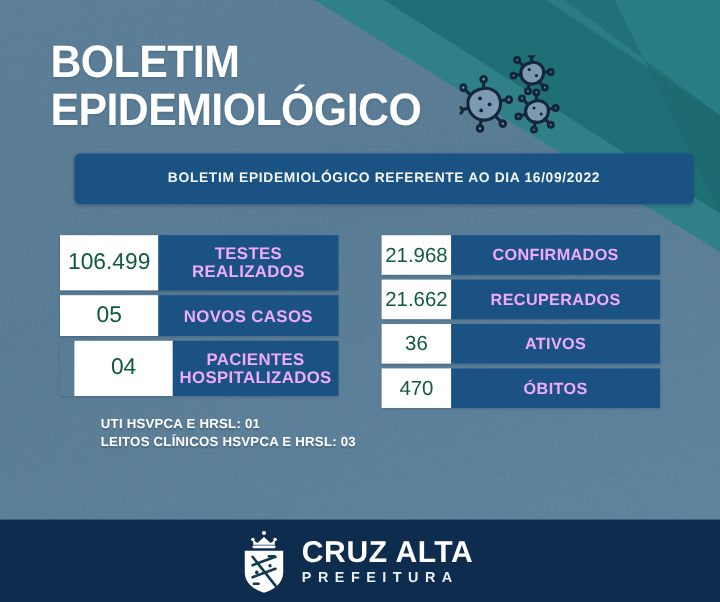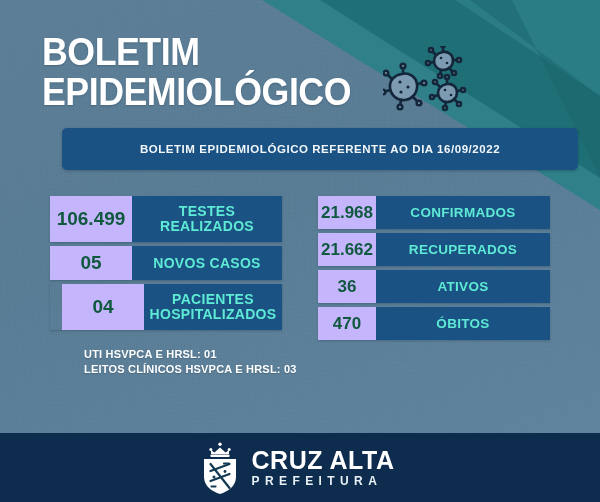--- a/index.html
+++ b/index.html
@@ -96,32 +96,32 @@
   }
   .col-left  { left: 50px;  top: 196px; width: 232px; }
   .col-right { left: 318px; top: 196px; width: 232px; }
 
   .stat-row {
     display: flex;
     align-items: stretch;
     box-shadow: 0 1px 2px rgba(10,30,50,.25);
   }
   .stat-value {
-    background: #c4b5fd;
+    background: #ffffff;
     color: #10593f;
-    font-weight: bold;
+    font-weight: normal;
     display: flex;
     align-items: center;
     justify-content: center;
     flex: 0 0 auto;
     text-align: right;
   }
   .stat-label {
     background: #1a5283;
-    color: #5eead4;
+    color: #f0abfc;
     font-weight: bold;
     display: flex;
     align-items: center;
     justify-content: center;
     text-align: center;
     flex: 1 1 auto;
     line-height: 15px;
     letter-spacing: 0.3px;
   }
 

